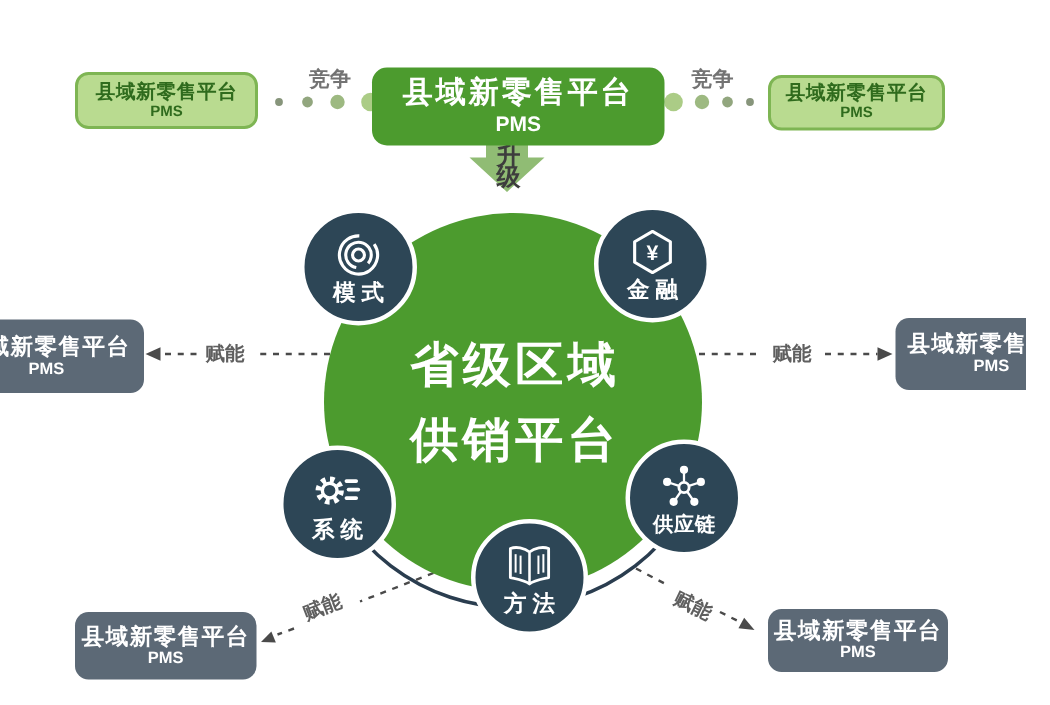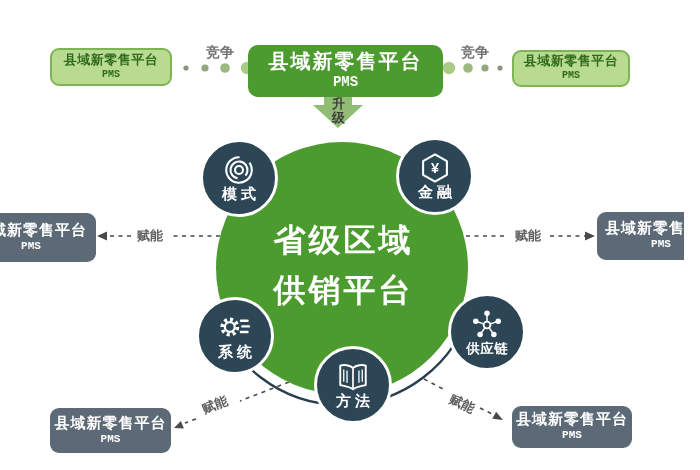--- a/index.html
+++ b/index.html
@@ -1,18 +1,18 @@
 <!DOCTYPE html>
 <html><head>
 <meta charset="utf-8">
 <style>
   html,body{margin:0;padding:0;background:#fff;}
   .stage{
     position:relative;width:684px;height:470px;background:#ffffff;
-    overflow:hidden;font-family:Liberation Mono, monospace;
+    overflow:hidden;font-family:Liberation Sans, sans-serif;
   }
   .lines{position:absolute;left:0;top:0;z-index:1;}
   
   .bx{position:absolute;display:flex;flex-direction:column;align-items:center;
       justify-content:center;text-align:center;box-sizing:border-box;z-index:4;line-height:1.15;}
   .bx .l1{font-weight:bold;white-space:nowrap;}
   .bx .l2{font-weight:bold;}
   .green-dark{background:#4c9b2e;border-radius:10px;color:#fff;}
   .green-dark .l1{font-size:20px;letter-spacing:2px;}
   .green-dark .l2{font-size:14px;}
@@ -35,22 +35,22 @@
     border:3px solid #ffffff;box-sizing:border-box;display:flex;flex-direction:column;
     align-items:center;justify-content:center;z-index:5;color:#fff;
   }
   .node svg{display:block;margin-bottom:1px;}
   .nlabel{font-size:15px;font-weight:bold;letter-spacing:4px;text-indent:4px;white-space:nowrap;line-height:1;}
   .nlabel.tight{font-size:13.5px;letter-spacing:0.5px;text-indent:0.5px;}
   
   .competition{position:absolute;z-index:5;font-size:14px;font-weight:bold;color:#737373;white-space:nowrap;}
   .empower{position:absolute;z-index:5;font-size:13px;font-weight:bold;color:#5f5f5f;white-space:nowrap;}
   .upgrade{
-    position:absolute;left:331px;top:98px;width:14px;z-index:3;font-size:13px;line-height:13.5px;
-    font-weight:600;color:#3d3d3d;word-break:break-all;text-align:right;
+    position:absolute;left:331px;top:98px;width:14px;z-index:3;font-size:16px;line-height:13.5px;
+    font-weight:600;color:#3d3d3d;word-break:break-all;text-align:center;
   }
 </style>
 </head>
 <body>
 
 <div class="stage">
 
   <svg class="lines" width="700" height="470">
 
     <path d="M 212.6 305.7 A 134 134 0 0 0 471.4 305.7" fill="none" stroke="#2a3d4f" stroke-width="2.4"></path>
@@ -119,34 +119,34 @@
   </div>
 
   <div class="node" style="left:396px;top:137px;">
     <svg viewBox="-18 -18 36 36" width="34" height="34">
       <polygon points="0,-14.5 12.6,-7.25 12.6,7.25 0,14.5 -12.6,7.25 -12.6,-7.25" fill="none" stroke="#fff" stroke-width="2.2" stroke-linejoin="round"></polygon>
       <text y="5.8" text-anchor="middle" font-size="15" font-weight="bold" fill="#fff">¥</text>
     </svg>
     <span class="nlabel">金融</span>
   </div>
 
-  <div class="node" style="left:196px;top:297px;">
+  <div class="node" style="left:186px;top:297px;">
     <svg viewBox="-18 -18 36 36" width="34" height="34">
       <g transform="translate(-5.5,-1)">
         <circle r="8" fill="none" stroke="#fff" stroke-width="4" stroke-dasharray="3.14 3.14"></circle>
         <circle r="5.2" fill="none" stroke="#fff" stroke-width="2.4"></circle>
       </g>
       <rect x="5" y="-9" width="9.5" height="2.6" rx="1.3" fill="#fff"></rect>
       <rect x="6.5" y="-3" width="9.5" height="2.6" rx="1.3" fill="#fff"></rect>
       <rect x="5" y="3" width="9.5" height="2.6" rx="1.3" fill="#fff"></rect>
     </svg>
     <span class="nlabel">系统</span>
   </div>
 
-  <div class="node" style="left:448px;top:293px;">
+  <div class="node" style="left:417px;top:293px;">
     <svg viewBox="-18 -18 36 36" width="34" height="34">
       <g stroke="#fff" stroke-width="1.6">
         <line x1="0" y1="-4" x2="0" y2="-12.5"></line>
         <line x1="3.5" y1="-1.2" x2="11.9" y2="-3.9"></line>
         <line x1="2.3" y1="3" x2="7.3" y2="10.1"></line>
         <line x1="-2.3" y1="3" x2="-7.3" y2="10.1"></line>
         <line x1="-3.5" y1="-1.2" x2="-11.9" y2="-3.9"></line>
       </g>
       <circle r="3.6" fill="none" stroke="#fff" stroke-width="2"></circle>
       <circle cx="0" cy="-12.5" r="2.9" fill="#fff"></circle>

